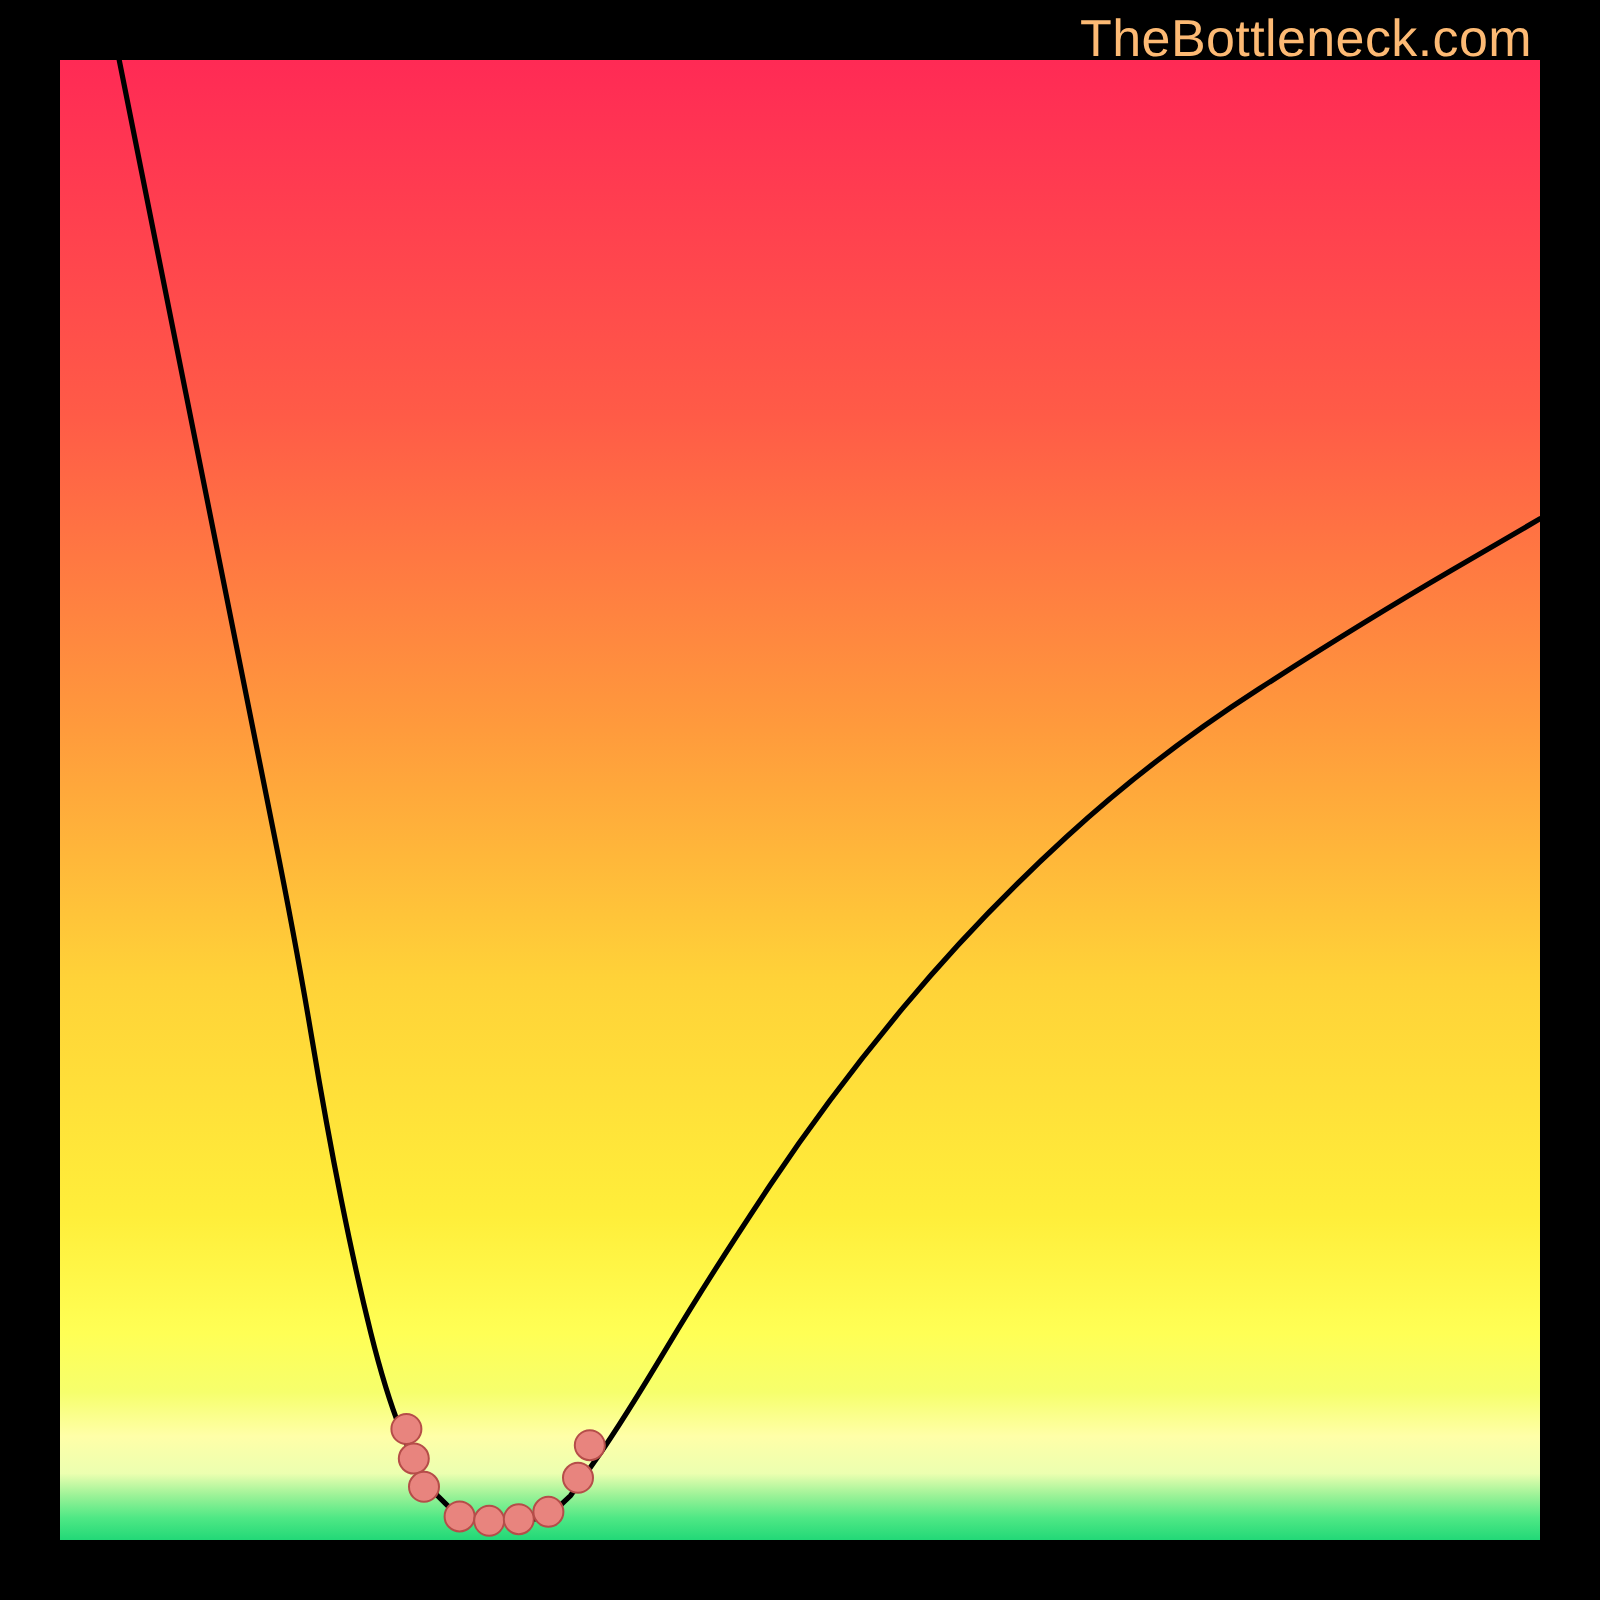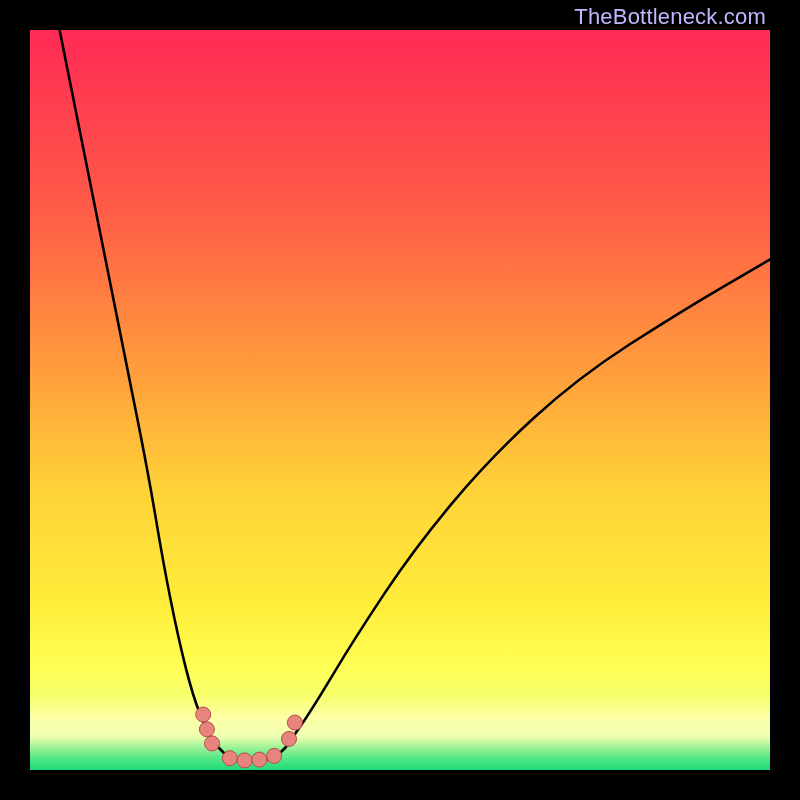--- a/index.html
+++ b/index.html
@@ -25,22 +25,22 @@
     overflow: hidden;
   }
   .gradient {
     position: absolute;
     inset: 0;
   }
   .watermark {
     position: absolute;
     top: 4px;
     right: 34px;
-    color: #c4b5fd;
-    font-size: 22px;
+    color: #fdba74;
+    font-size: 26px;
     font-weight: 500;
     letter-spacing: 0.2px;
   }
   svg.curve {
     position: absolute;
     inset: 0;
     width: 740px;
     height: 740px;
   }
 </style>

